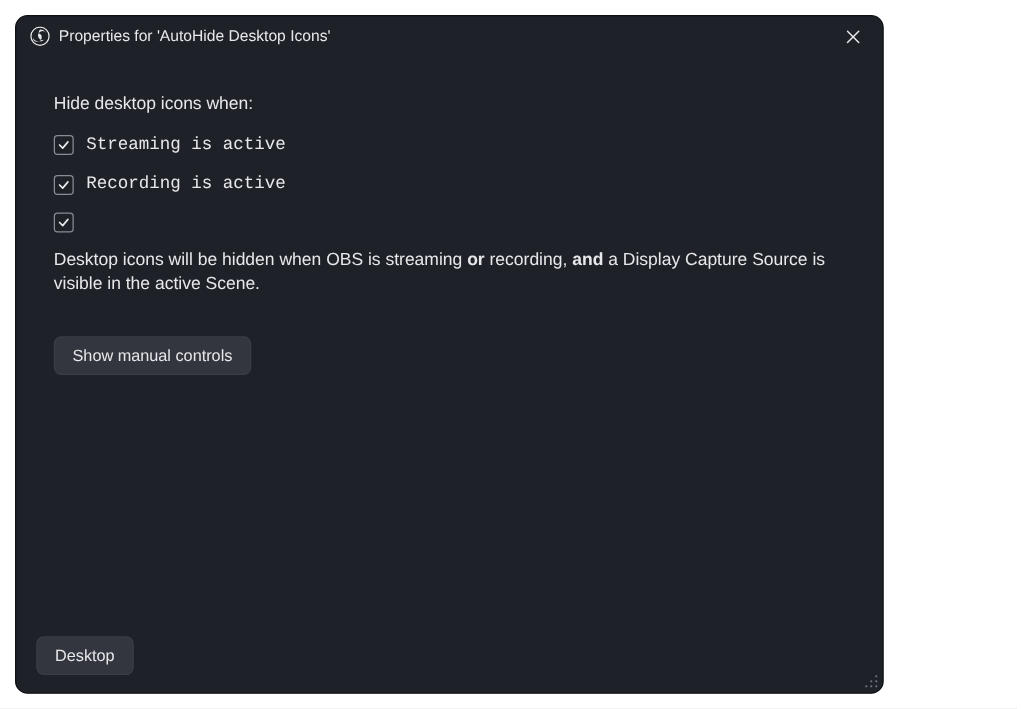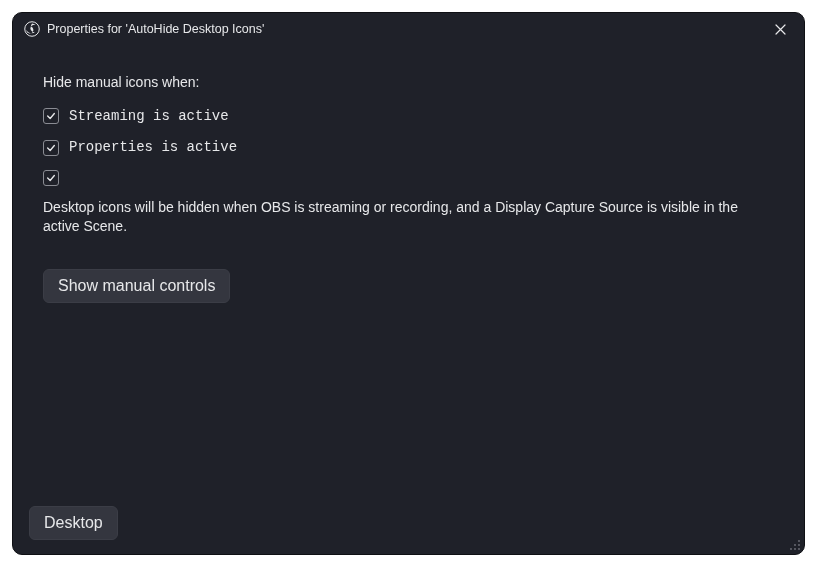--- a/index.html
+++ b/index.html
@@ -7,21 +7,21 @@
     width: 817px;
     height: 567px;
     background: #ffffff;
     font-family: "Segoe UI", -apple-system, BlinkMacSystemFont, sans-serif;
     overflow: hidden;
   }
   .dialog {
     position: absolute;
     left: 12px;
     top: 12px;
-    width: 793px;
+    width: 695px;
     height: 543px;
     background: #1f2129;
     border: 1px solid #0f1014;
     border-radius: 10px;
     color: #e7e8ea;
     display: flex;
     flex-direction: column;
   }
   .titlebar {
     display: flex;
@@ -84,27 +84,27 @@
   .check-label {
     font-size: 14px;
     color: #e7e8ea;
     font-family: Liberation Mono, monospace;
   }
   .desc {
     margin-top: 10px;
     font-size: 14px;
     color: #e7e8ea;
   }
-  .desc b { font-weight: 400; }
+  .desc b { font-weight: 700; }
   .btn {
     background: #34363f;
     color: #e7e8ea;
     border: 1px solid #3b3d46;
     border-radius: 6px;
-    font-size: 16px;
+    font-size: 13px;
     padding: 7px 14px;
     cursor: default;
     font-family: inherit;
     text-align: center;
   }
   .btn-manual {
     margin-top: 32px;
   }
   .footer {
     display: flex;
@@ -139,38 +139,38 @@
     <span class="title">Properties for 'AutoHide Desktop Icons'</span>
     <span class="spacer"></span>
     <span class="close">
       <svg width="11" height="11" viewBox="0 0 11 11">
         <path d="M1 1 L10 10 M10 1 L1 10" stroke="#e7e8ea" stroke-width="1.2" stroke-linecap="round"></path>
       </svg>
     </span>
   </div>
 
   <div class="content">
-    <div class="heading">Hide manual icons when:</div>
+    <div class="heading">Hide desktop icons when:</div>
 
     <div class="check-row">
       <span class="check">
         <svg width="10" height="10" viewBox="0 0 12 12">
           <path d="M2 6 L5 9 L10 3" fill="none" stroke="#e7e8ea" stroke-width="1.6" stroke-linecap="round" stroke-linejoin="round"></path>
         </svg>
       </span>
       <span class="check-label">Streaming is active</span>
     </div>
 
     <div class="check-row">
       <span class="check">
         <svg width="10" height="10" viewBox="0 0 12 12">
           <path d="M2 6 L5 9 L10 3" fill="none" stroke="#e7e8ea" stroke-width="1.6" stroke-linecap="round" stroke-linejoin="round"></path>
         </svg>
       </span>
-      <span class="check-label">Properties is active</span>
+      <span class="check-label">Recording is active</span>
     </div>
 
     <div class="check-row">
       <span class="check">
         <svg width="10" height="10" viewBox="0 0 12 12">
           <path d="M2 6 L5 9 L10 3" fill="none" stroke="#e7e8ea" stroke-width="1.6" stroke-linecap="round" stroke-linejoin="round"></path>
         </svg>
       </span>
     </div>
 

